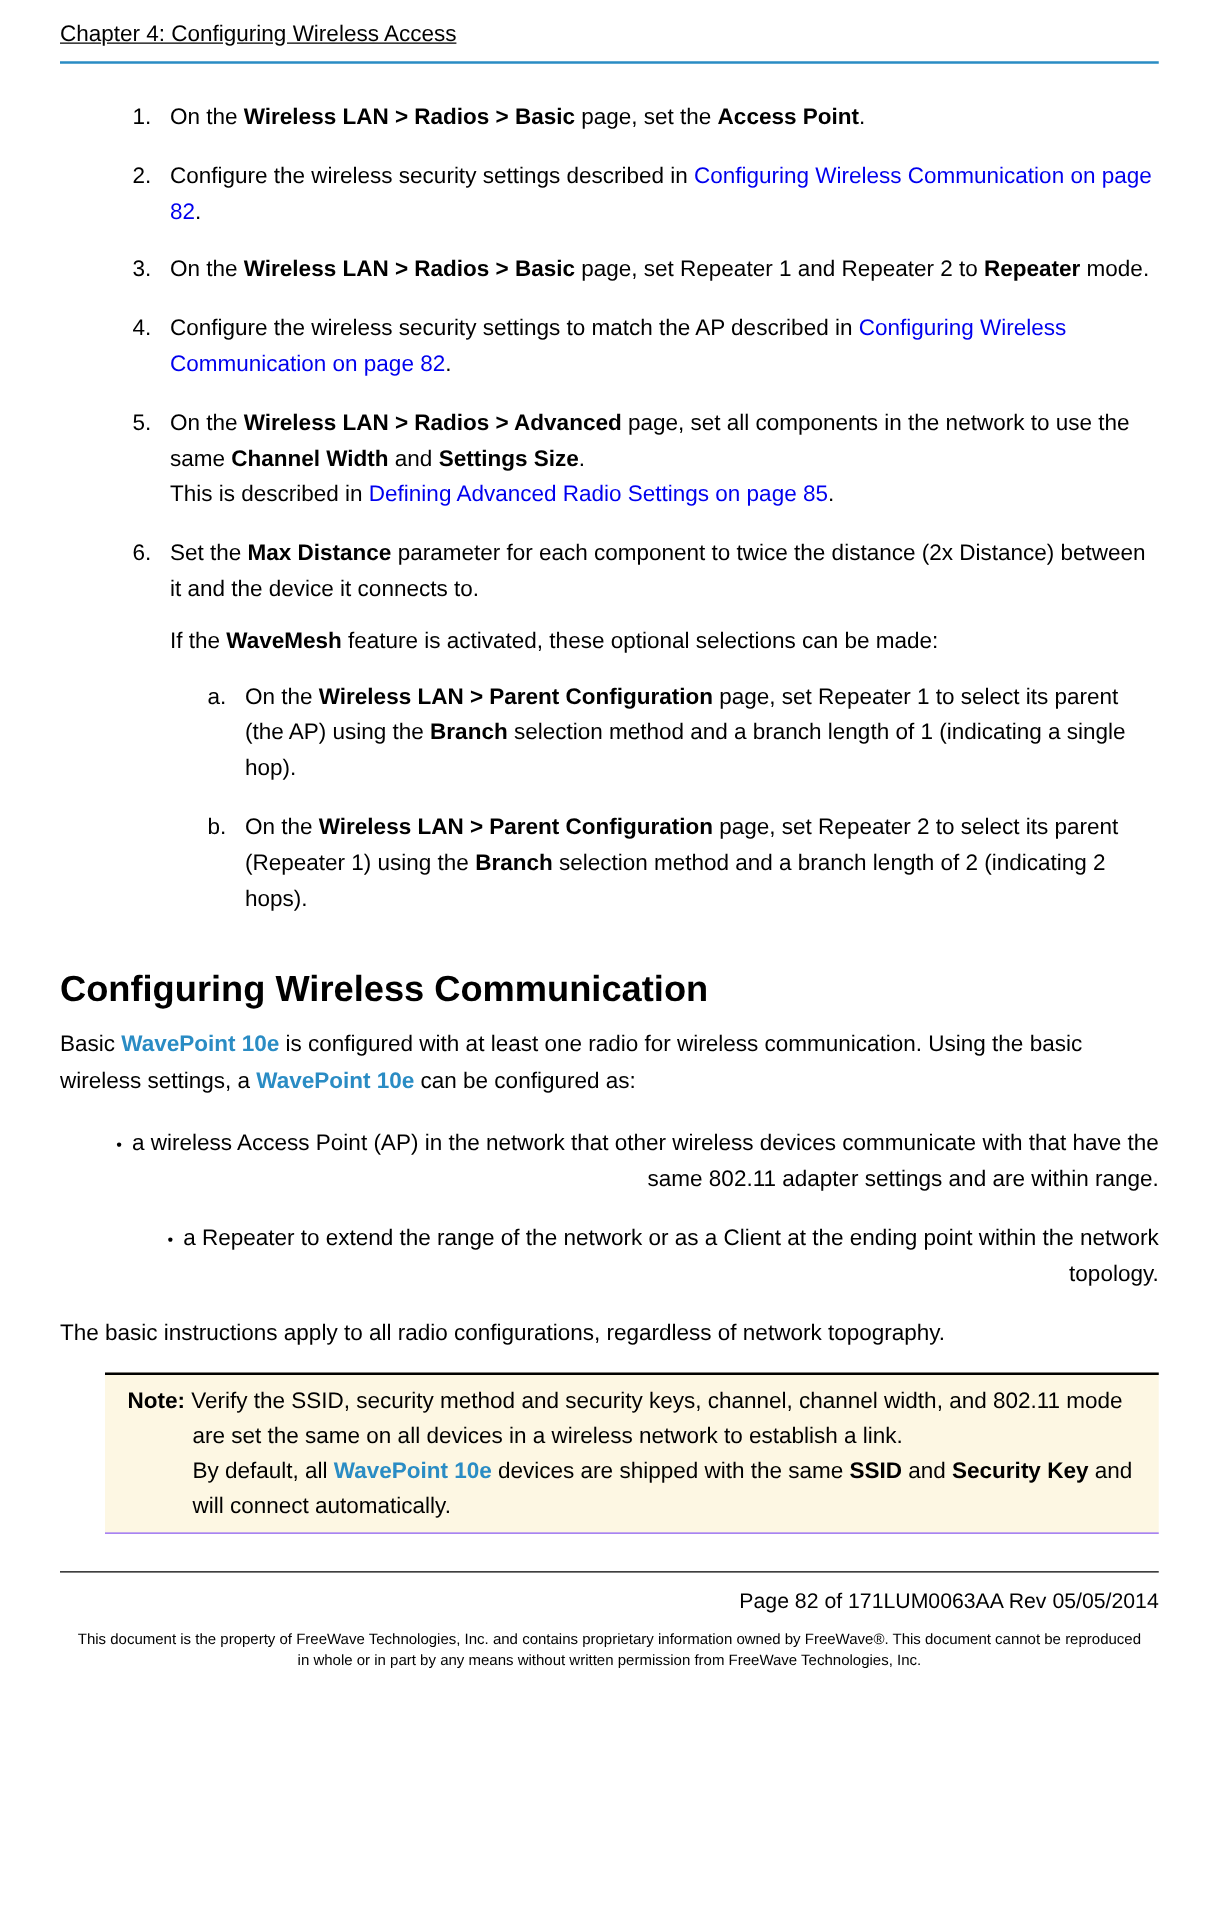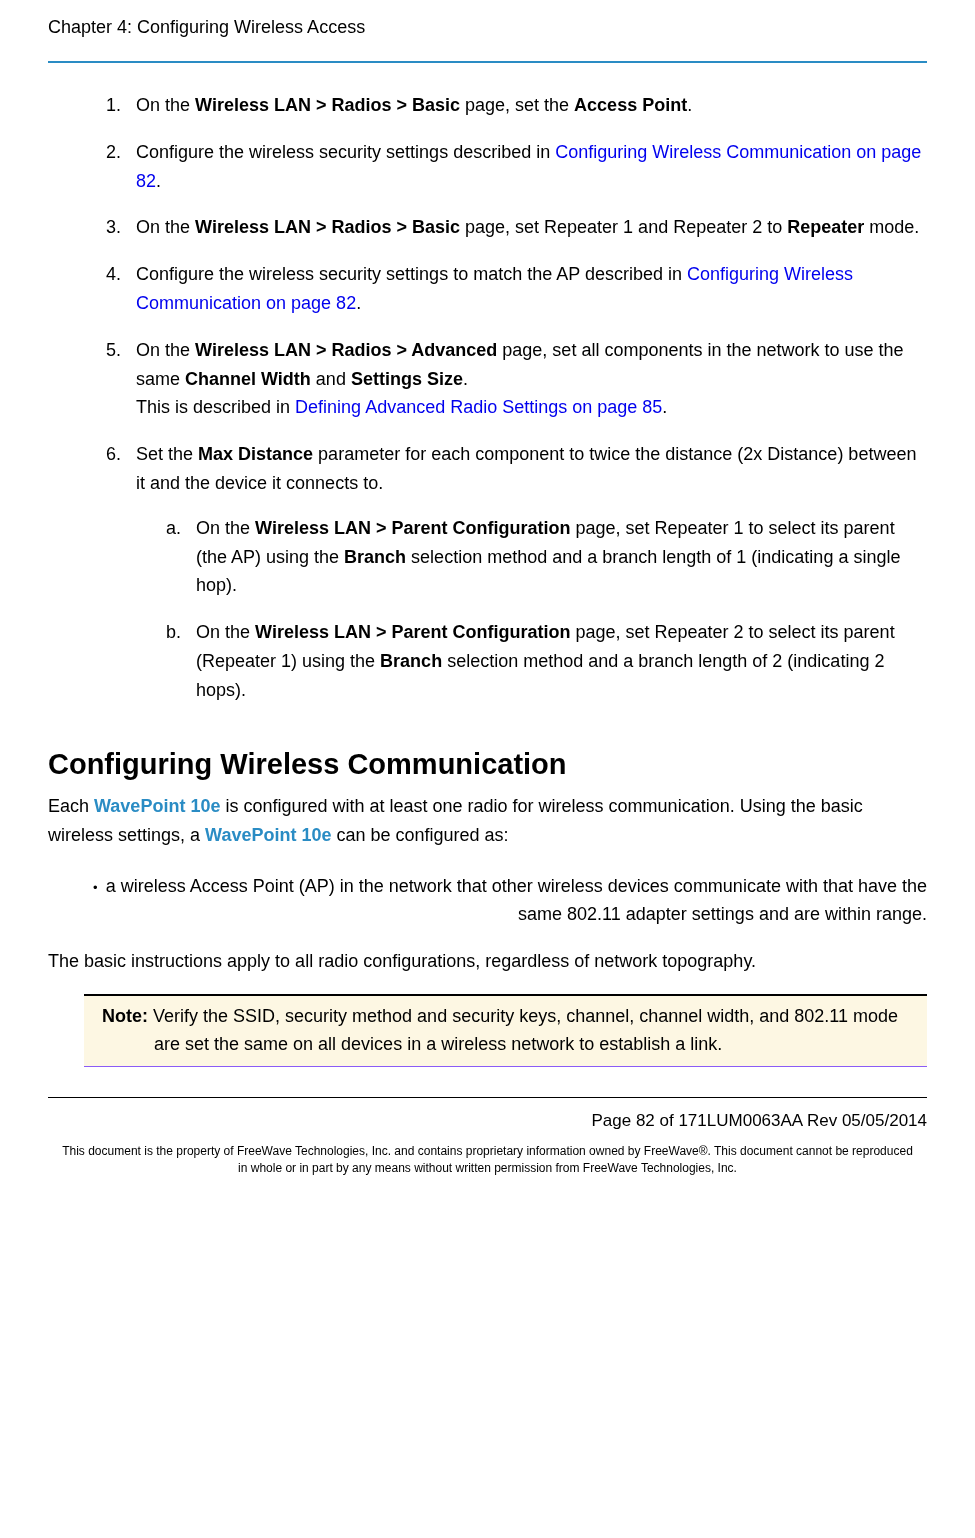--- a/index.html
+++ b/index.html
@@ -12,21 +12,22 @@
     width: 975px;
     background: #fff;
   }
   .page {
     padding: 0 48px 20px 48px;
     box-sizing: border-box;
   }
   .header-chapter {
     font-size: 18px;
     padding-top: 14px;
-    padding-bottom: 20px;
+    padding-bottom: 8px;
+    text-decoration: underline;
   }
   .header-rule {
     border: none;
     border-top: 2px solid #2a8cc4;
     margin: 0 0 28px 0;
   }
   ol.main-list {
     margin: 0;
     padding-left: 78px;
   }
@@ -127,45 +128,52 @@
     </li>
     <li>
       <span>Configure the wireless security settings to match the AP described in </span><span class="link">Configuring Wireless Communication on page 82</span><span>.</span>
     </li>
     <li>
       <span>On the </span><span class="bold">Wireless LAN &gt; Radios &gt; Advanced</span><span> page, set all components in the network to use the same </span><span class="bold">Channel Width</span><span> and </span><span class="bold">Settings Size</span><span>.</span><br>
       <span>This is described in </span><span class="link">Defining Advanced Radio Settings on page 85</span><span>.</span>
     </li>
     <li>
       <span>Set the </span><span class="bold">Max Distance</span><span> parameter for each component to twice the distance (2x Distance) between it and the device it connects to.</span>
+      <div class="if-text">
+        <span>If the </span><span class="bold">WaveMesh</span><span> feature is activated, these optional selections can be made:</span>
+      </div>
       <ol class="sub-list">
         <li>
           <span>On the </span><span class="bold">Wireless LAN &gt; Parent Configuration</span><span> page, set Repeater 1 to select its parent (the AP) using the </span><span class="bold">Branch</span><span> selection method and a branch length of 1 (indicating a single hop).</span>
         </li>
         <li>
           <span>On the </span><span class="bold">Wireless LAN &gt; Parent Configuration</span><span> page, set Repeater 2 to select its parent (Repeater 1) using the </span><span class="bold">Branch</span><span> selection method and a branch length of 2 (indicating 2 hops).</span>
         </li>
       </ol>
     </li>
   </ol>
 
   <h2 class="section-heading">Configuring Wireless Communication</h2>
   <p class="body-para">
-    <span>Each </span><span class="brand">WavePoint 10e</span><span> is configured with at least one radio for wireless communication. Using the basic wireless settings, a </span><span class="brand">WavePoint 10e</span><span> can be configured as:</span>
+    <span>Basic </span><span class="brand">WavePoint 10e</span><span> is configured with at least one radio for wireless communication. Using the basic wireless settings, a </span><span class="brand">WavePoint 10e</span><span> can be configured as:</span>
   </p>
 
   <ul class="bullet-list">
     <li>a wireless Access Point (AP) in the network that other wireless devices communicate with that have the same 802.11 adapter settings and are within range.</li>
+    <li>a Repeater to extend the range of the network or as a Client at the ending point within the network topology.</li>
   </ul>
 
   <p class="body-para">The basic instructions apply to all radio configurations, regardless of network topography.</p>
 
   <div class="note-box">
     <div class="note-content note-first">
       <span class="note-label">Note: </span><span>Verify the SSID, security method and security keys, channel, channel width, and 802.11 mode are set the same on all devices in a wireless network to establish a link.</span>
+    </div>
+    <div class="note-content">
+      <span>By default, all </span><span class="brand">WavePoint 10e</span><span> devices are shipped with the same </span><span class="bold">SSID</span><span> and </span><span class="bold">Security Key</span><span> and will connect automatically.</span>
     </div>
   </div>
 
   <hr class="footer-rule">
   <div class="footer-line">
     <span>Page 82 of 171</span>
     <span>LUM0063AA Rev 05/05/2014</span>
   </div>
   <div class="footer-disclaimer">This document is the property of FreeWave Technologies, Inc. and contains proprietary information owned by FreeWave®. This document cannot be reproduced in whole or in part by any means without written permission from FreeWave Technologies, Inc.</div>
 </div>

